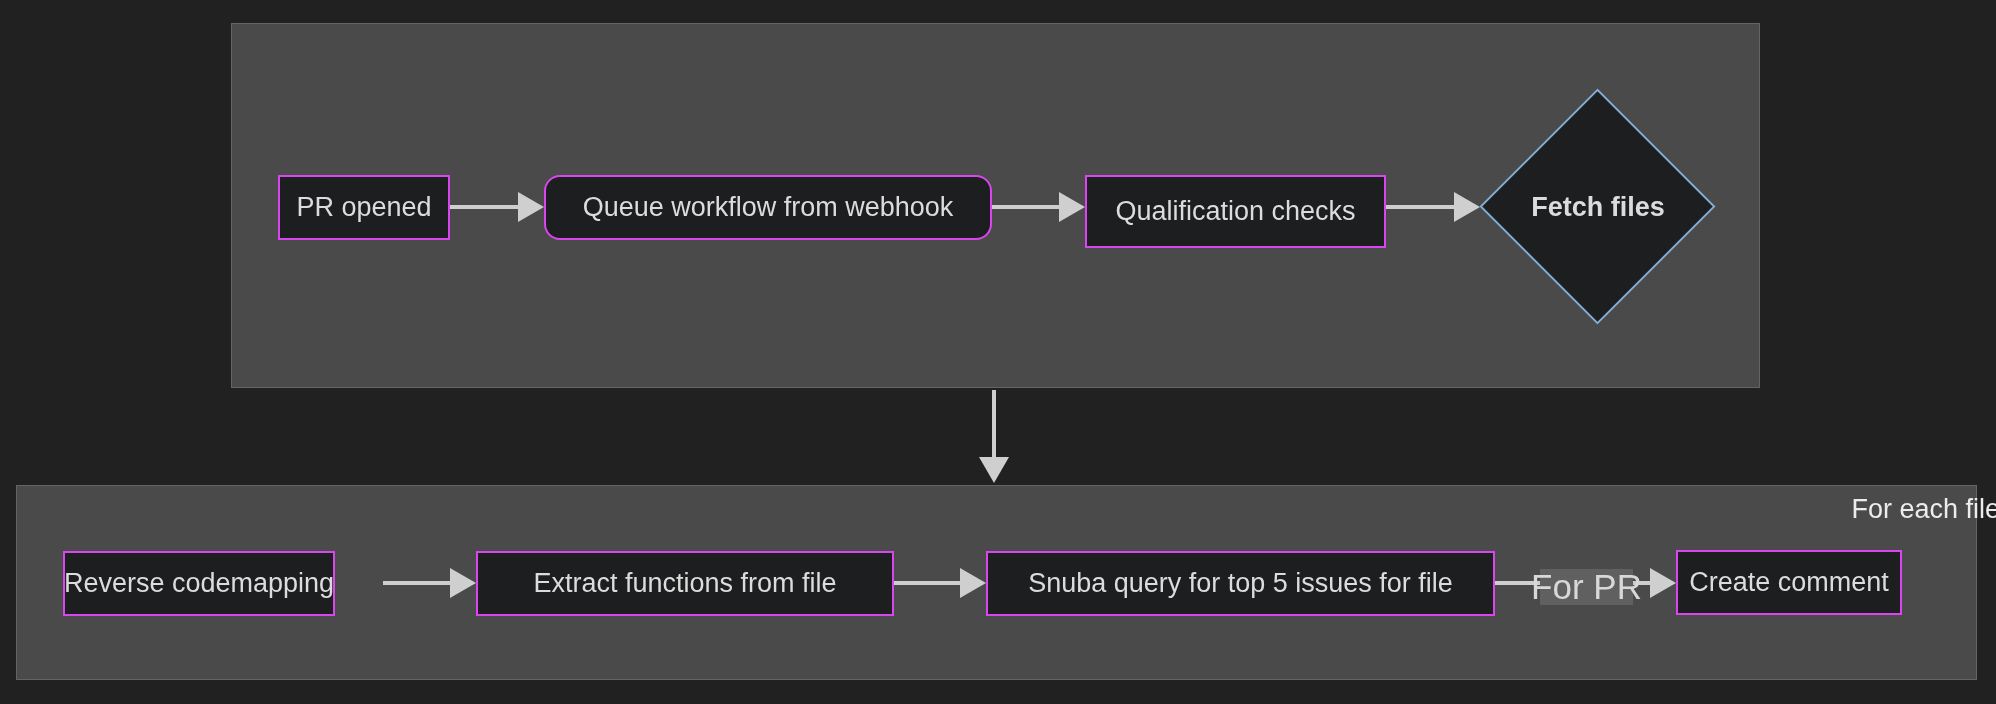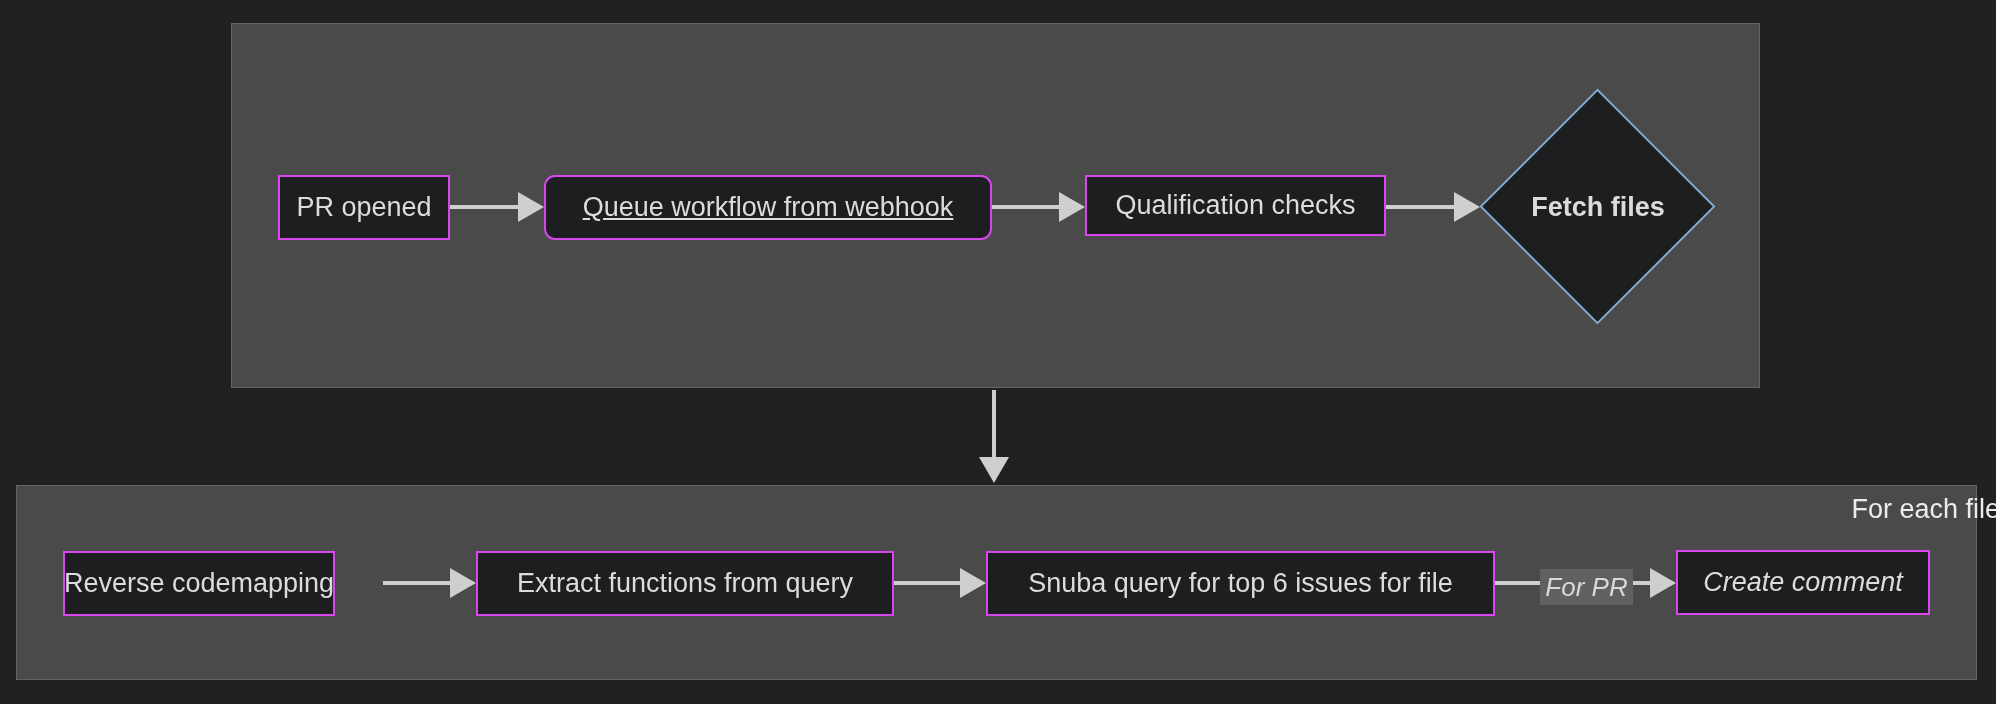--- a/index.html
+++ b/index.html
@@ -32,21 +32,21 @@
     background: #1d1e1f;
     border: 2px solid #d946ef;
     box-sizing: border-box;
     display: flex;
     align-items: center;
     justify-content: center;
     font-size: 27px;
     color: #dcdcdc;
     white-space: nowrap;
   }
-  .node.rounded { border-radius: 11px; text-decoration: underline; }
+  .node.rounded { border-radius: 16px; }
   .diamond-shape {
     position: absolute;
     width: 167px;
     height: 167px;
     background: #1d1e1f;
     border: 2px solid #84aed6;
     box-sizing: border-box;
     transform: rotate(45deg);
   }
   .diamond-label {
@@ -79,67 +79,66 @@
     position: absolute;
     width: 0; height: 0;
     border-left: 15px solid transparent;
     border-right: 15px solid transparent;
     border-top: 26px solid #cfcfcf;
   }
   .edge-label {
     position: absolute;
     background: #606060;
     color: #d8d8d8;
-    font-size: 26px;
+    font-size: 35px;
     display: flex;
     align-items: center;
     justify-content: center;
     white-space: nowrap;
-    font-style: italic;
   }
 </style>
 </head>
 <body>
 
 <div id="canvas">
 
   <div class="cluster" style="left:231px; top:23px; width:1529px; height:365px;"></div>
 
   <div class="cluster" style="left:16px; top:485px; width:1961px; height:195px;">
     <div class="cluster-title">For each file</div>
   </div>
 
   <div class="node" style="left:278px; top:175px; width:172px; height:65px;">PR opened</div>
 
   <div class="node rounded" style="left:544px; top:175px; width:448px; height:65px;">Queue workflow from webhook</div>
 
-  <div class="node" style="left:1085px; top:175px; width:301px; height:61px;">Qualification checks</div>
+  <div class="node" style="left:1085px; top:175px; width:301px; height:73px;">Qualification checks</div>
 
   <div class="diamond-shape" style="left:1514px; top:123px;"></div>
   <div class="diamond-label" style="left:1480px; top:89px; width:236px; height:236px;font-weight:bold;">Fetch files</div>
 
   <div class="edge-line-h" style="left:450px; top:205px; width:70px;"></div>
   <div class="arrow-head-right" style="left:518px; top:192px;"></div>
 
   <div class="edge-line-h" style="left:992px; top:205px; width:67px;"></div>
   <div class="arrow-head-right" style="left:1059px; top:192px;"></div>
 
   <div class="edge-line-h" style="left:1386px; top:205px; width:68px;"></div>
   <div class="arrow-head-right" style="left:1454px; top:192px;"></div>
 
   <div class="edge-line-v" style="left:992px; top:390px; height:67px;"></div>
   <div class="arrow-head-down" style="left:979px; top:457px;"></div>
 
   <div class="node" style="left:63px; top:551px; width:272px; height:65px;">Reverse codemapping</div>
 
-  <div class="node" style="left:476px; top:551px; width:418px; height:65px;">Extract functions from query</div>
+  <div class="node" style="left:476px; top:551px; width:418px; height:65px;">Extract functions from file</div>
 
-  <div class="node" style="left:986px; top:551px; width:509px; height:65px;">Snuba query for top 6 issues for file</div>
+  <div class="node" style="left:986px; top:551px; width:509px; height:65px;">Snuba query for top 5 issues for file</div>
 
-  <div class="node" style="left:1676px; top:550px; width:254px; height:65px;font-style:italic;">Create comment</div>
+  <div class="node" style="left:1676px; top:550px; width:226px; height:65px;">Create comment</div>
 
   <div class="edge-line-h" style="left:383px; top:581px; width:67px;"></div>
   <div class="arrow-head-right" style="left:450px; top:568px;"></div>
 
   <div class="edge-line-h" style="left:894px; top:581px; width:66px;"></div>
   <div class="arrow-head-right" style="left:960px; top:568px;"></div>
 
   <div class="edge-line-h" style="left:1495px; top:581px; width:155px;"></div>
   <div class="edge-label" style="left:1540px; top:569px; width:93px; height:36px;">For PR</div>
   <div class="arrow-head-right" style="left:1650px; top:568px;"></div>

